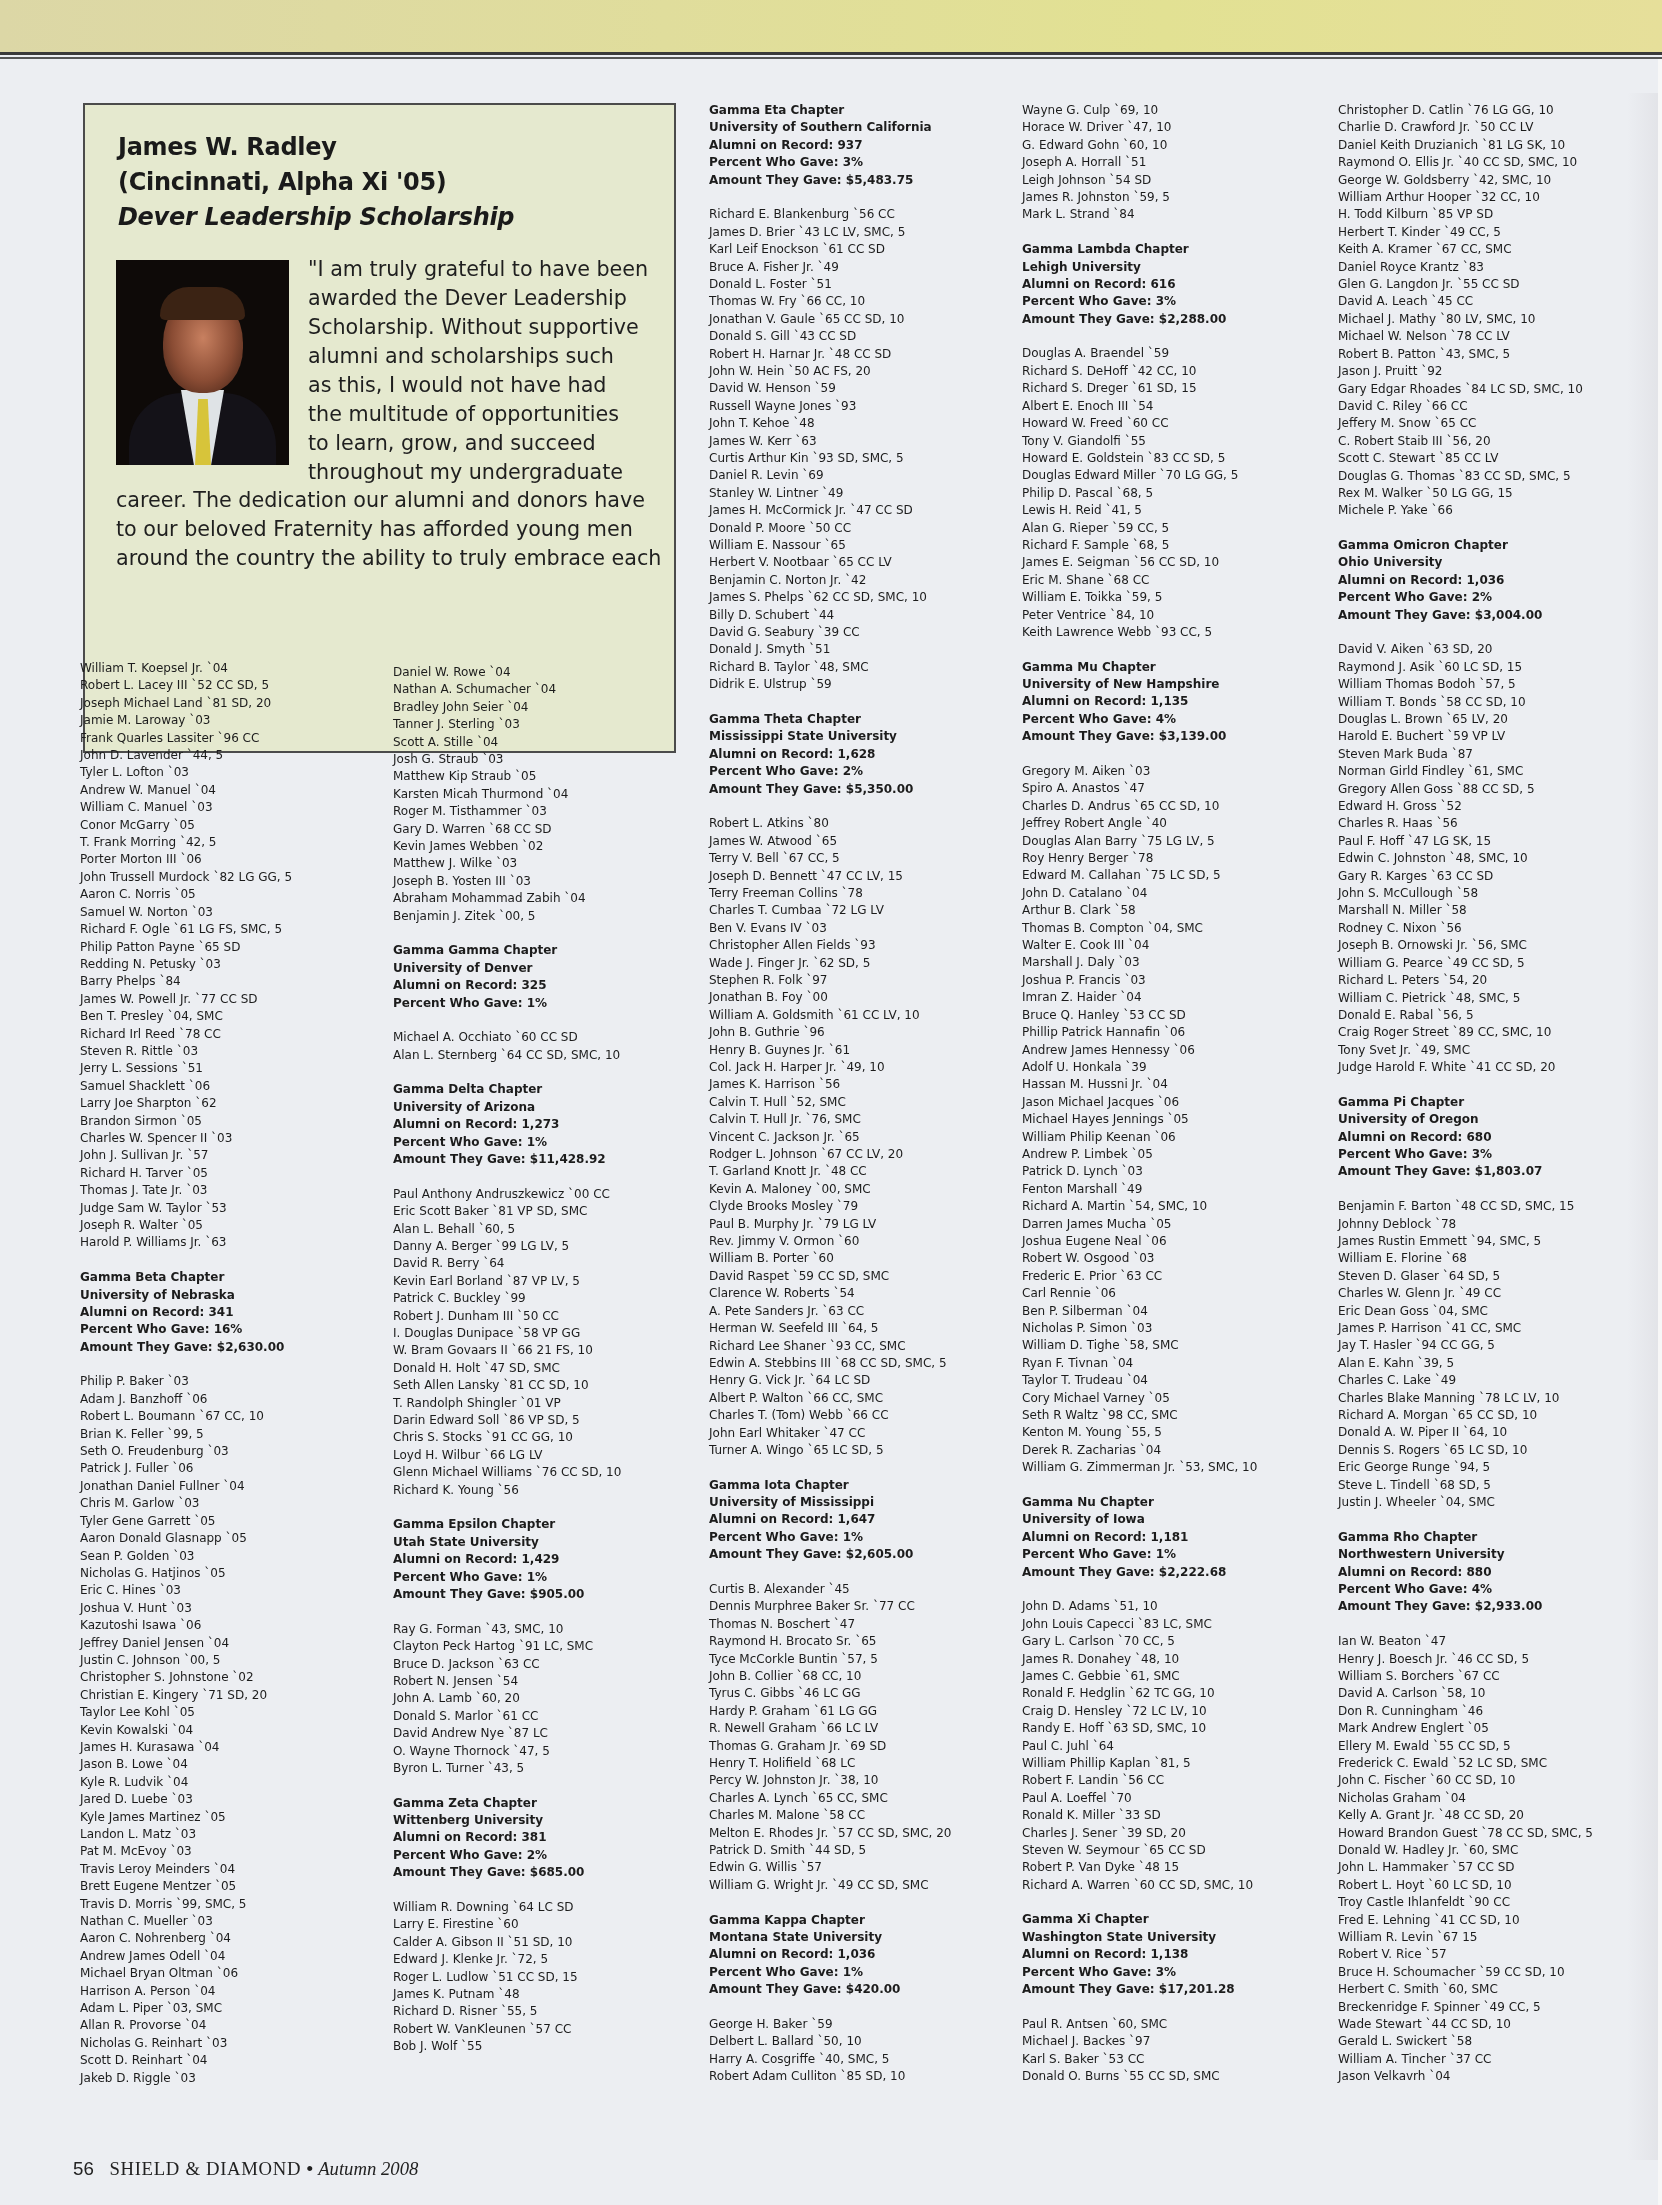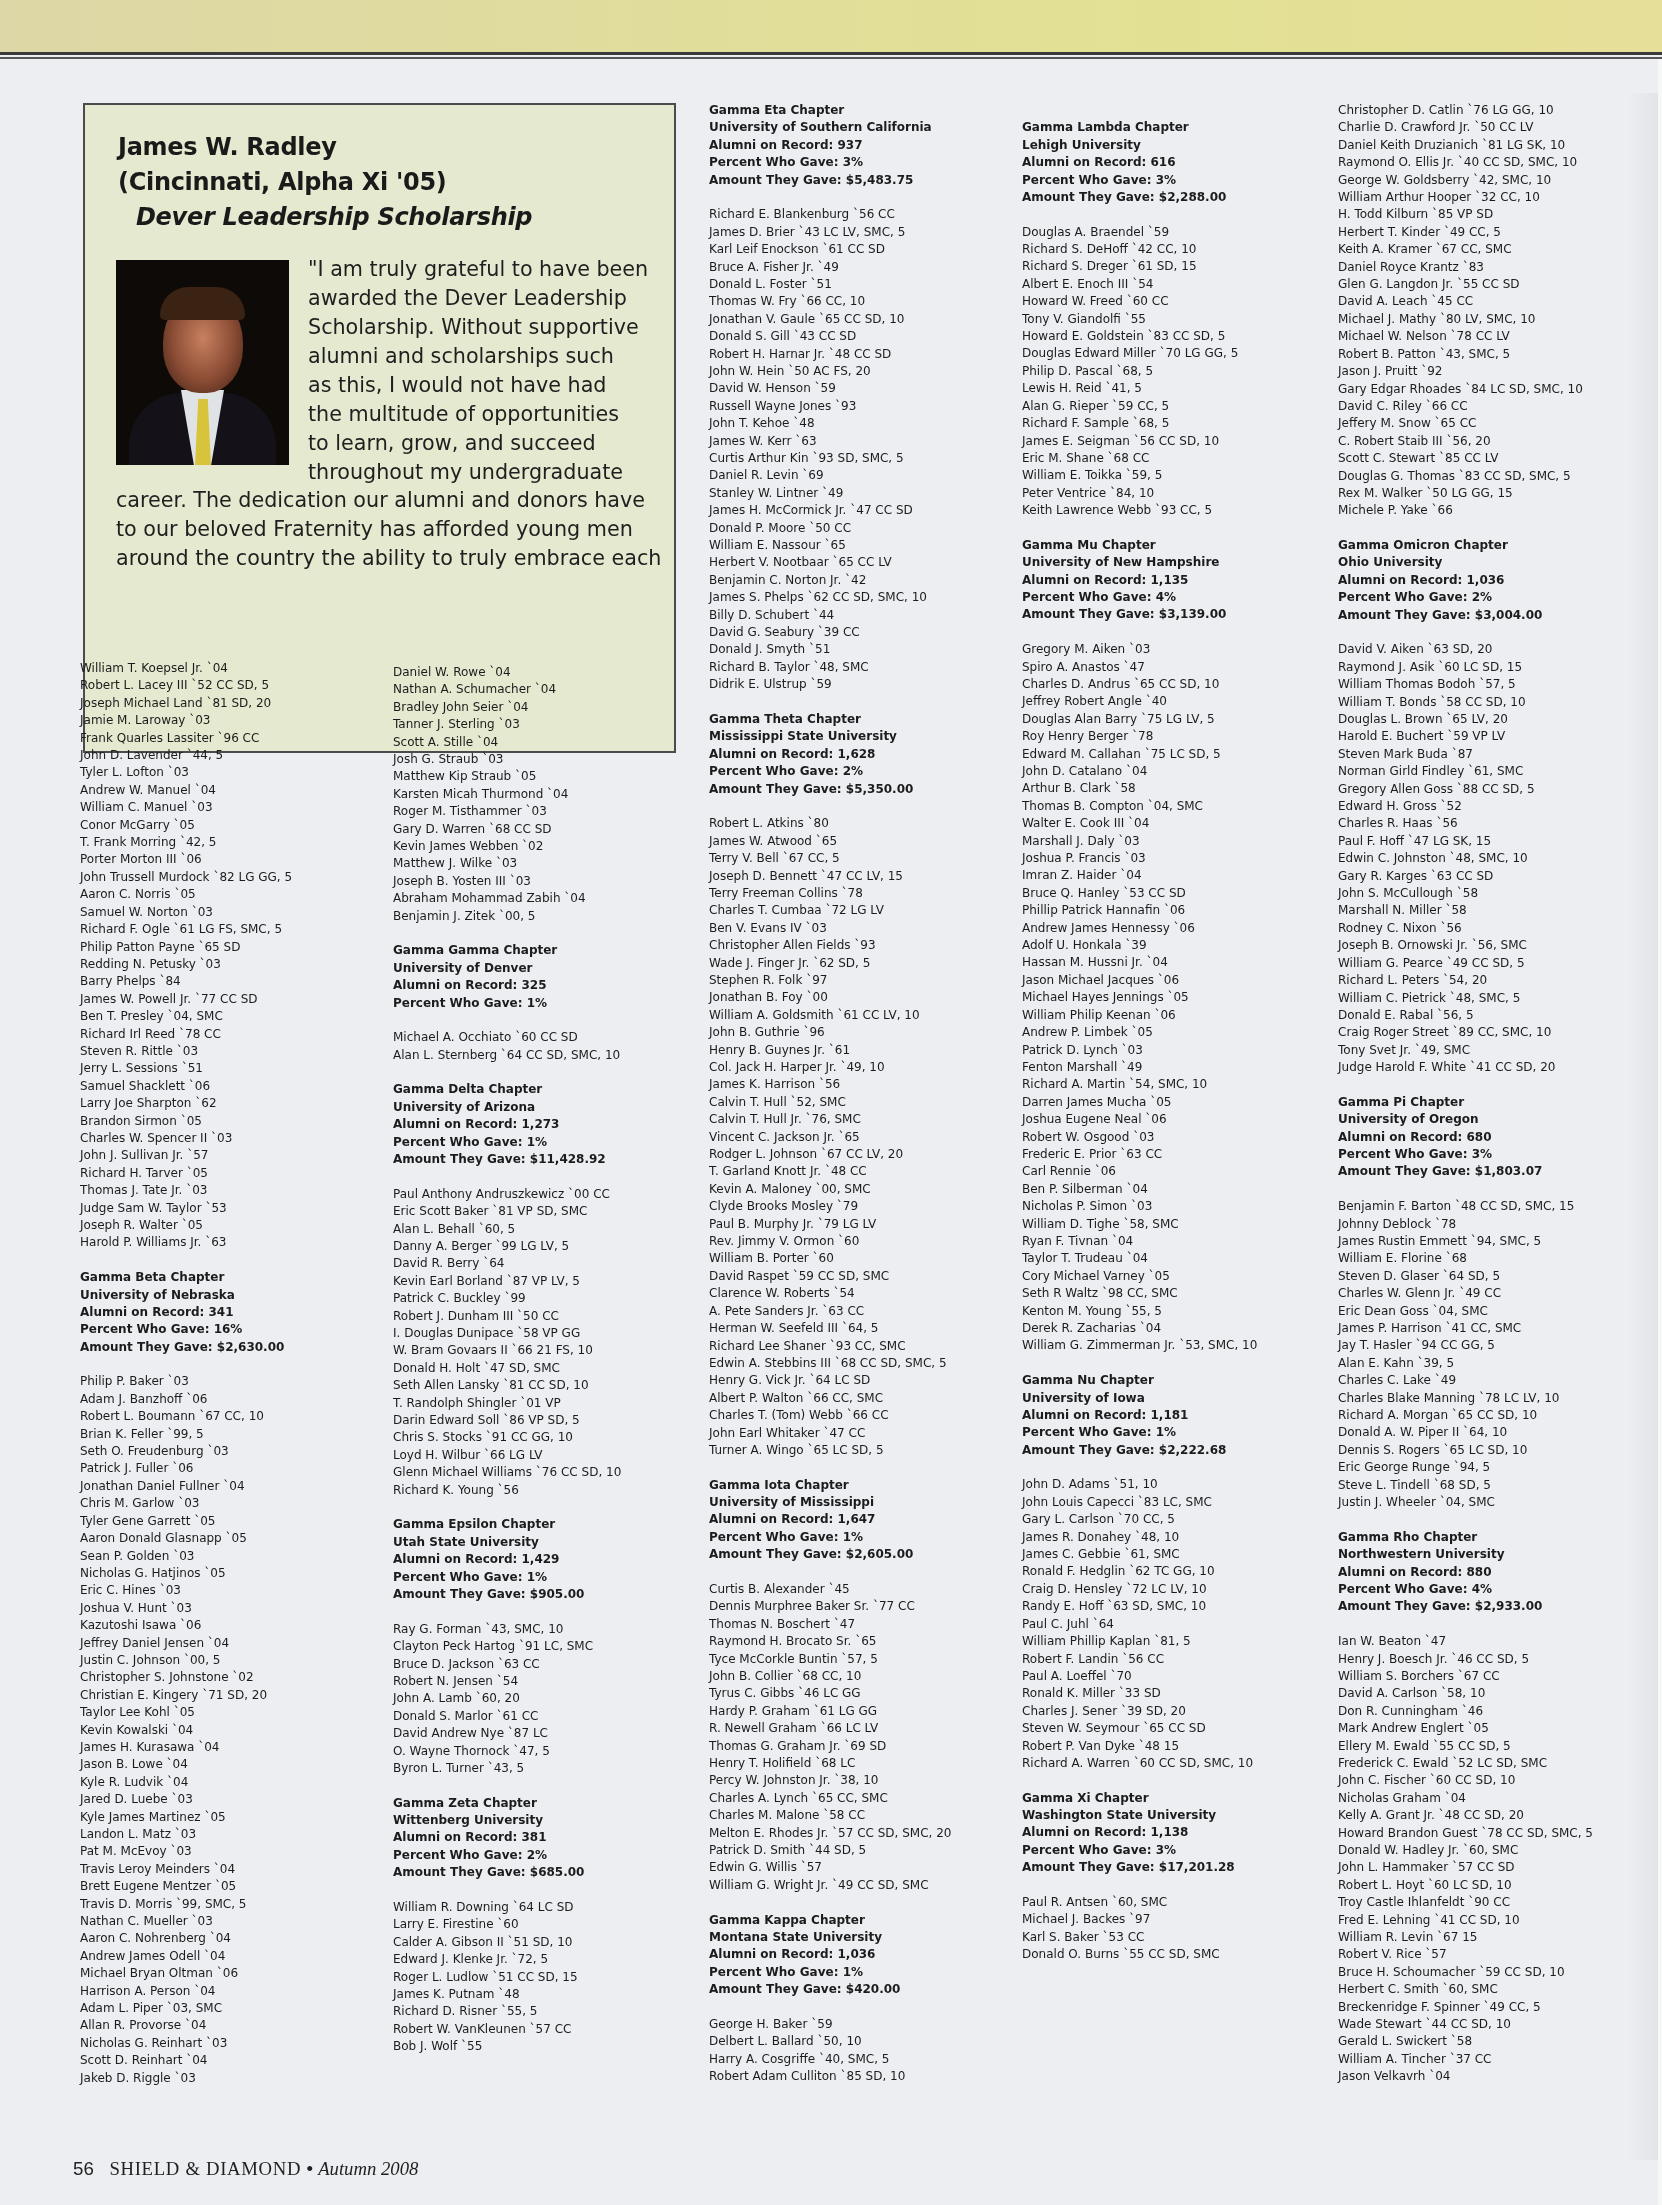--- a/index.html
+++ b/index.html
@@ -23,21 +23,21 @@
   .col .gap { display:block; height:17.3px; }
 
   .feature-box {
     position:absolute; left:83px; top:103px; width:593px; height:650px;
     box-sizing:border-box; border:2px solid #4b4b4b; background:#e5e9cf;
   }
   .feature-title {
     position:absolute; left:33px; top:25px; font-weight:bold; font-size:24px; line-height:35px;
     color:#1a1a1a; white-space:nowrap; letter-spacing:-0.3px;
   }
-  .feature-title .italic { font-style:italic;margin-left:18px; }
+  .feature-title .italic { font-style:italic; }
   .photo {
     position:absolute; left:31px; top:155px; width:173px; height:205px; background:#0e0a08; overflow:hidden;
   }
   .photo .face {
     position:absolute; left:47px; top:33px; width:80px; height:100px; border-radius:50% 50% 45% 45%;
     background:radial-gradient(ellipse at 50% 45%, #c88060 0%, #8a4c34 55%, #3a1d12 100%);
   }
   .photo .hair {
     position:absolute; left:44px; top:27px; width:85px; height:33px; border-radius:40px 40px 6.7px 6.7px;
     background:#3b2314;
@@ -408,20 +408,29 @@
       <span class="line head">Percent Who Gave: 1%</span>
       <span class="line head">Amount They Gave: $420.00</span>
       <span class="gap"></span>
       <span class="line">George H. Baker `59</span>
       <span class="line">Delbert L. Ballard `50, 10</span>
       <span class="line">Harry A. Cosgriffe `40, SMC, 5</span>
       <span class="line">Robert Adam Culliton `85 SD, 10</span>
     </div>
   </div>
 <div class="col" id="col-3" style="left:1022px; top:102px;">
+    <div>
+      <span class="line">Wayne G. Culp `69, 10</span>
+      <span class="line">Horace W. Driver `47, 10</span>
+      <span class="line">G. Edward Gohn `60, 10</span>
+      <span class="line">Joseph A. Horrall `51</span>
+      <span class="line">Leigh Johnson `54 SD</span>
+      <span class="line">James R. Johnston `59, 5</span>
+      <span class="line">Mark L. Strand `84</span>
+    </div>
     <span class="gap"></span>
     <div>
       <span class="line head">Gamma Lambda Chapter</span>
       <span class="line head">Lehigh University</span>
       <span class="line head">Alumni on Record: 616</span>
       <span class="line head">Percent Who Gave: 3%</span>
       <span class="line head">Amount They Gave: $2,288.00</span>
       <span class="gap"></span>
       <span class="line">Douglas A. Braendel `59</span>
       <span class="line">Richard S. DeHoff `42 CC, 10</span>

